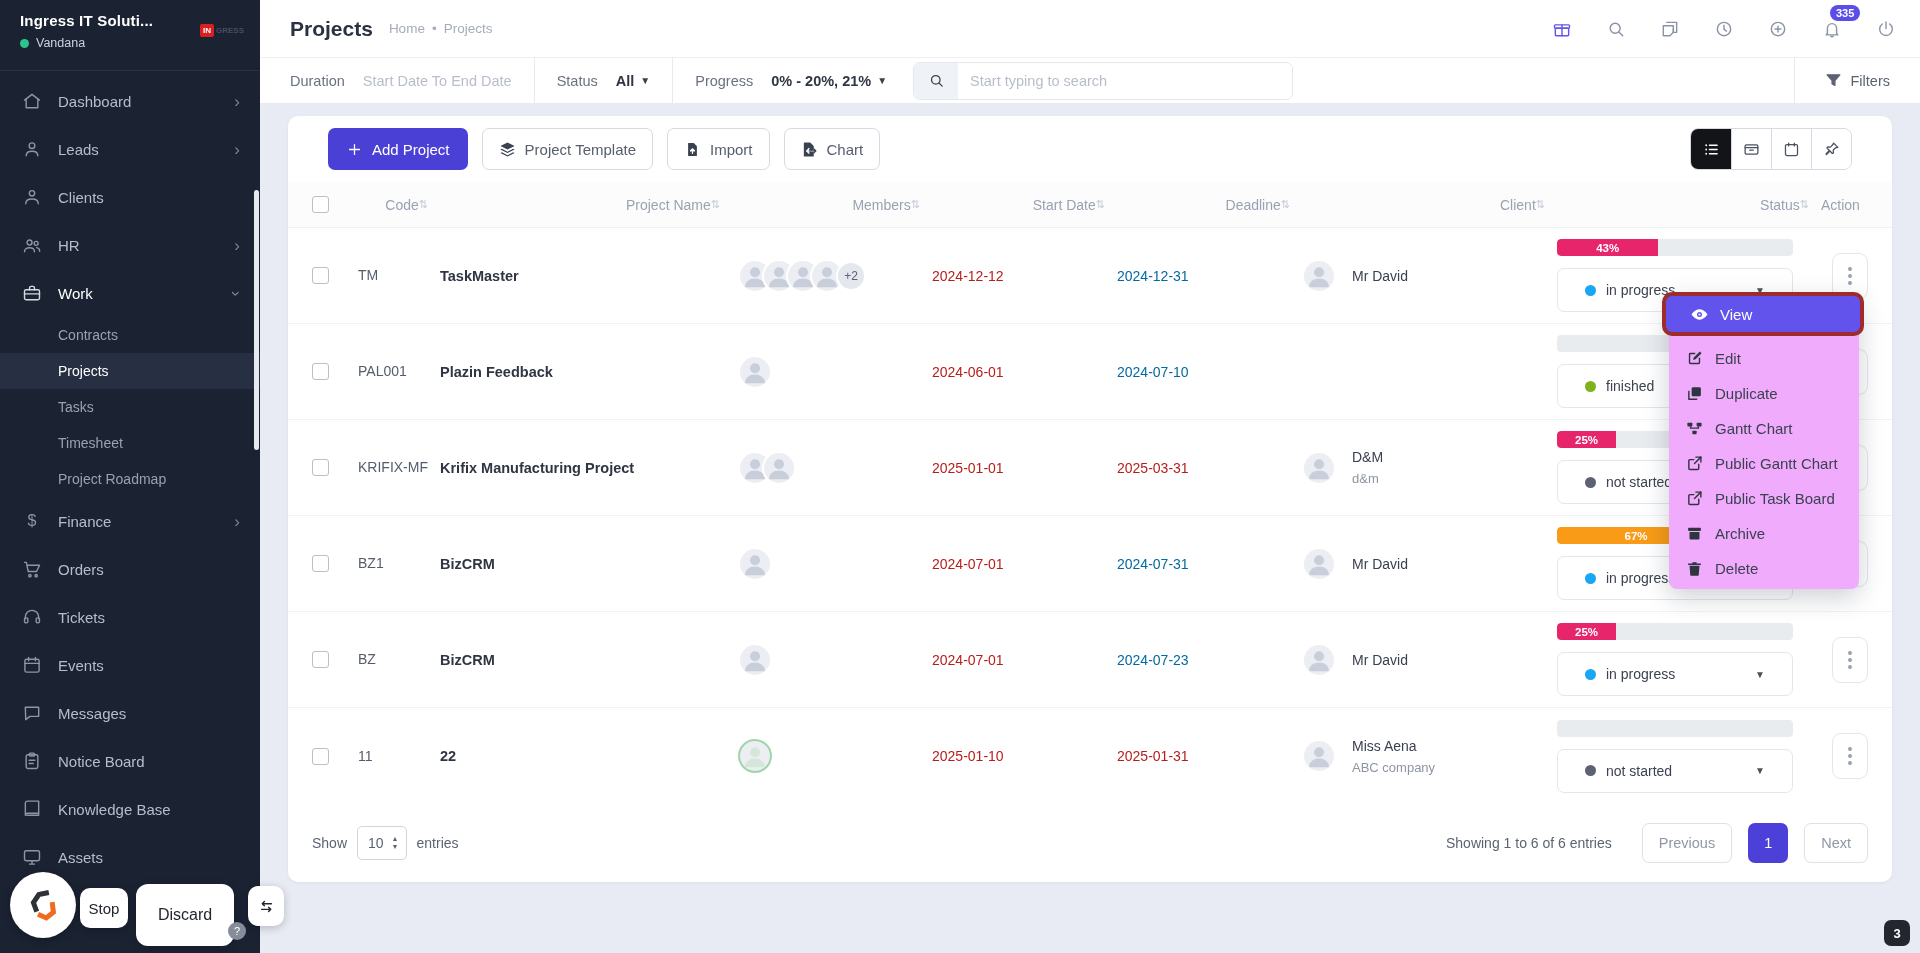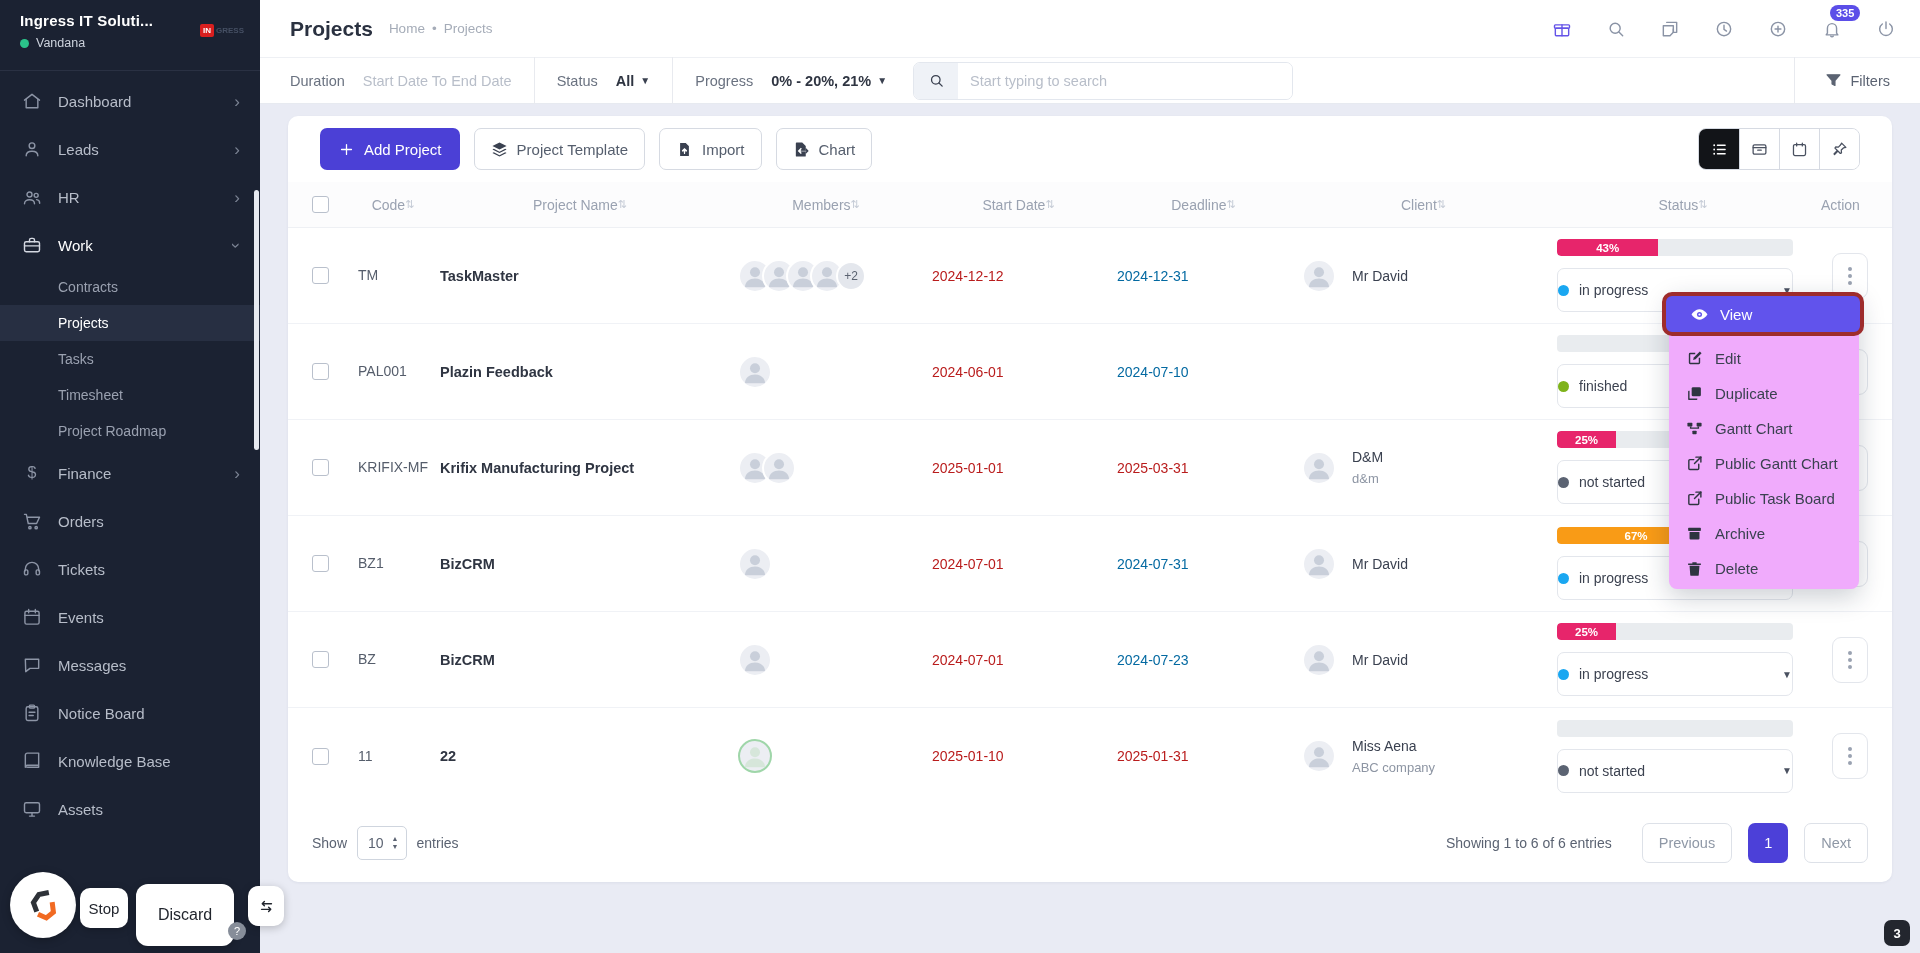--- a/index.html
+++ b/index.html
@@ -51,32 +51,32 @@
   .fval .caret{font-size:10px;color:#3a4150}
   .pval{max-width:110px;white-space:nowrap;overflow:hidden}
   .searchbox{margin-left:26px;width:380px;height:38px;border:1px solid #e3e7ee;border-radius:7px;display:flex;align-items:center;overflow:hidden;background:#fff}
   .searchbox .sic{width:44px;height:100%;background:#eff2f7;display:flex;align-items:center;justify-content:center;color:#3a4150}
   .searchbox input{border:0;outline:0;flex:1;height:100%;padding:0 12px;font-size:14.5px;color:#3a4150;font-family:inherit}
   .searchbox input::placeholder{color:#b8bec9}
   .filters-right{margin-left:auto;height:47px;display:flex;align-items:center;border-left:1px solid #e8eaef;padding:0 30px;color:#5b6372;gap:9px;cursor:pointer;font-size:14.5px}
 
   
   .card{position:absolute;left:288px;top:116px;width:1604px;height:766px;background:#fff;border-radius:10px;box-shadow:0 1px 3px rgba(25,35,60,.06)}
-  .actions{height:66px;display:flex;align-items:center;padding:0 32px;gap:14px}
+  .actions{height:66px;display:flex;align-items:center;padding:0 40px;gap:14px}
   .btn-primary{height:42px;background:#4b40d6;color:#fff;border:none;border-radius:7px;padding:0 18px;font-size:15px;display:flex;align-items:center;gap:9px;cursor:pointer;font-family:inherit}
   .btn-outline{height:42px;background:#fff;color:#555e6d;border:1px solid #d6dae2;border-radius:7px;padding:0 16px;font-size:15px;display:flex;align-items:center;gap:9px;cursor:pointer;font-family:inherit}
   .btn-outline .icf{color:#3a4150}
   .seg{margin-left:auto;display:flex;border:1px solid #d6dae2;border-radius:8px;overflow:hidden}
   .seg .sbtn{width:40px;height:40px;display:flex;align-items:center;justify-content:center;color:#4a5160;background:#fff;border-left:1px solid #d6dae2;cursor:pointer}
   .seg .sbtn:first-child{border-left:none}
   .seg .sbtn.active{background:#121418;color:#fff}
 
   .thead,.trow{display:grid;grid-template-columns:46px 82px 292px 200px 185px 185px 255px 264px 1fr;align-items:center;padding:0 24px}
   .thead{height:46px;color:#9aa2b1;font-size:14px;border-bottom:1px solid #eef0f4;background:#fcfcfd}
-  .th{display:flex;align-items:center;justify-content:center;padding-right:12px}
+  .th{display:flex;align-items:center;justify-content:flex-end;padding-right:12px}
   .sort{font-size:11px;color:#c5cbd6}
   .trow{height:96px;border-bottom:1px solid #f0f2f6;font-size:14px}
   .cb{width:17px;height:17px;border:1.5px solid #b9c0cc;border-radius:3px;background:#fff;cursor:pointer}
   .code{color:#555d6b;padding-right:10px;word-break:break-word;line-height:1.5}
   .pname{color:#2f3542;font-weight:600;font-size:14.5px}
   .members{display:flex;align-items:center;padding-left:6px}
   .av{width:34px;height:34px;border-radius:50%;background:#eceef3;border:2px solid #fff;margin-left:-10px;overflow:hidden;flex:none}
   .av:first-child{margin-left:0}
   .av.green{border-color:#9fd6a9}
   .more{width:30px;height:30px;border-radius:50%;background:#e4e7ed;color:#5a6270;font-size:12px;display:flex;align-items:center;justify-content:center;margin-left:-8px;border:2px solid #fff}
@@ -84,21 +84,21 @@
   .date.red{color:#0369a1}
   .client{display:flex;align-items:center;gap:16px}
   .client .av{margin-left:0}
   .cname{color:#3a4150}
   .csub{color:#8d95a3;font-size:13px;margin-top:6px}
   .statuscell{display:flex;flex-direction:column;gap:12px;padding-right:28px}
   .ptrack{height:17px;background:#e9ecef;border-radius:4px;overflow:hidden}
   .pfill{height:100%;border-radius:4px 0 0 4px;display:flex;align-items:center;justify-content:center;color:#fff;font-size:11.5px;font-weight:700}
   .pfill.pink{background:#e7256b}
   .pfill.orange{background:#f99b16}
-  .sselect{height:44px;border:1px solid #e3e6ec;border-radius:7px;display:flex;align-items:center;gap:10px;padding:0 0;background:#fff;cursor:pointer}
+  .sselect{height:44px;border:1px solid #e3e6ec;border-radius:7px;display:flex;align-items:center;gap:10px;padding:0 27px;background:#fff;cursor:pointer}
   .sdot{width:11px;height:11px;border-radius:50%;flex:none}
   .sdot.blue{background:#1aa7f1}
   .sdot.green{background:#7eb31b}
   .sdot.gray{background:#5b6372}
   .sselect .stxt{flex:1;color:#3c4250;white-space:nowrap;overflow:hidden}
   .sselect .caret{font-size:10px;color:#4a5160}
   .kebab{width:36px;height:46px;border:1px solid #e3e6ec;border-radius:9px;display:flex;flex-direction:column;align-items:center;justify-content:center;gap:3px;background:#fff;cursor:pointer;justify-self:end}
   .kebab i{width:4px;height:4px;border-radius:50%;background:#9aa2b1}
 
   .cfoot{height:78px;display:flex;align-items:center;padding:0 24px;font-size:14px;color:#5b6372}
@@ -152,20 +152,27 @@
       <span class="lbl">Dashboard</span>
         <span class="chev">›</span>
     </div>
     <div class="sitem">
       <svg class="ic" viewBox="0 0 24 24">
           <circle cx="12" cy="8" r="3.4"></circle>
           <path d="M5 20c0-3.4 3.1-5.4 7-5.4s7 2 7 5.4"></path>
         </svg>
       <span class="lbl">Leads</span>
         <span class="chev">›</span>
+    </div>
+    <div class="sitem">
+      <svg class="ic" viewBox="0 0 24 24">
+          <circle cx="12" cy="7.5" r="3.2"></circle>
+          <path d="M4.5 20c0-3.6 3.3-5.6 7.5-5.6s7.5 2 7.5 5.6"></path>
+        </svg>
+      <span class="lbl">Clients</span>
     </div>
     <div class="sitem">
       <svg class="ic" viewBox="0 0 24 24">
           <circle cx="9" cy="9" r="3"></circle>
           <path d="M3 20c0-3 2.6-4.8 6-4.8s6 1.8 6 4.8"></path>
           <circle cx="17" cy="10" r="2.4"></circle>
           <path d="M17.5 15.2c2.3.3 3.7 1.8 3.7 4.2"></path>
         </svg>
       <span class="lbl">HR</span>
         <span class="chev">›</span>

